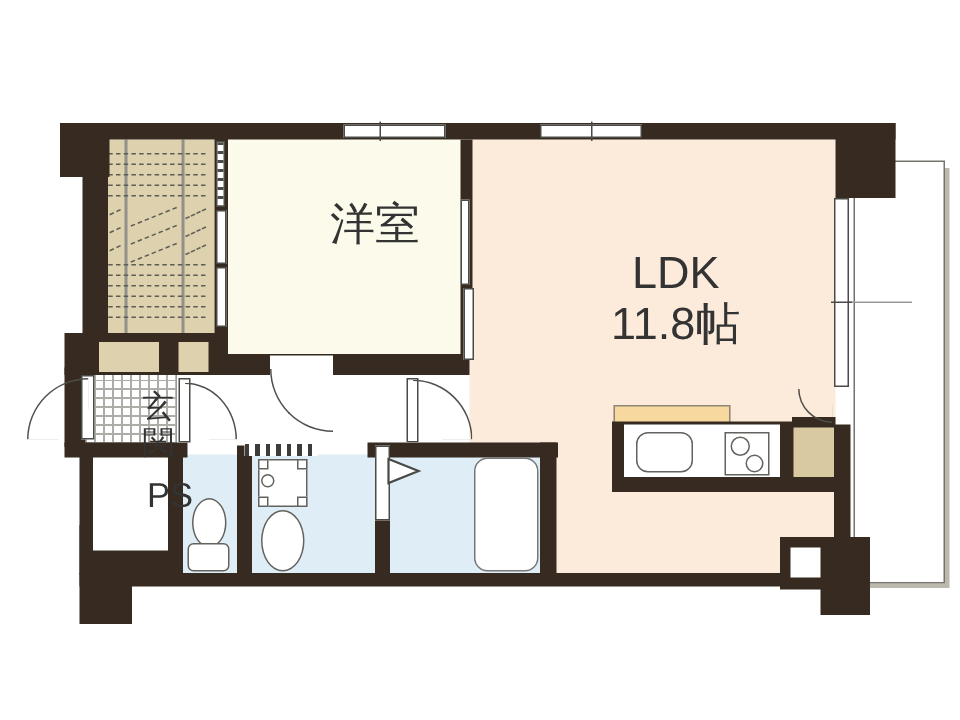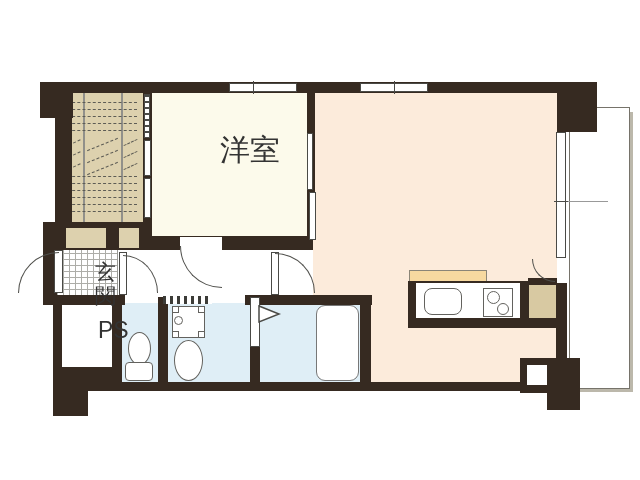--- a/index.html
+++ b/index.html
@@ -148,20 +148,24 @@
   <div class="abs arc arc-tr" style="left:275px;top:253px;width:40px;height:40px;"></div>
   <div class="abs arc arc-bl" style="left:532px;top:259px;width:23px;height:23px;"></div>
   <div class="abs panel" style="left:250px;top:297px;width:10px;height:50px;"></div>
   <svg class="abs" style="left:258px;top:305px;" width="24" height="20" viewBox="0 0 24 20">
     <polygon points="1,1 21,9 1,17" fill="#ffffff" stroke="#4a4a46" stroke-width="1.5"></polygon>
   </svg>
 
   <div class="abs lbl" style="left:152px;top:133px;width:160px;font-size:30px;">
     <span>洋室</span>
   </div>
+  <div class="abs lbl" style="left:350px;top:166px;width:165px;font-size:30px;">
+    <span>LDK</span>
+    <span>11.8帖</span>
+  </div>
   <div class="abs lbl" style="left:62px;top:318px;width:50px;font-size:23px;">
     <span>PS</span>
   </div>
   <div class="abs lbl" style="left:57px;top:260px;width:61px;font-size:21px;">
     <span>玄関</span>
   </div>
 
 </div>
 
 </body></html>

